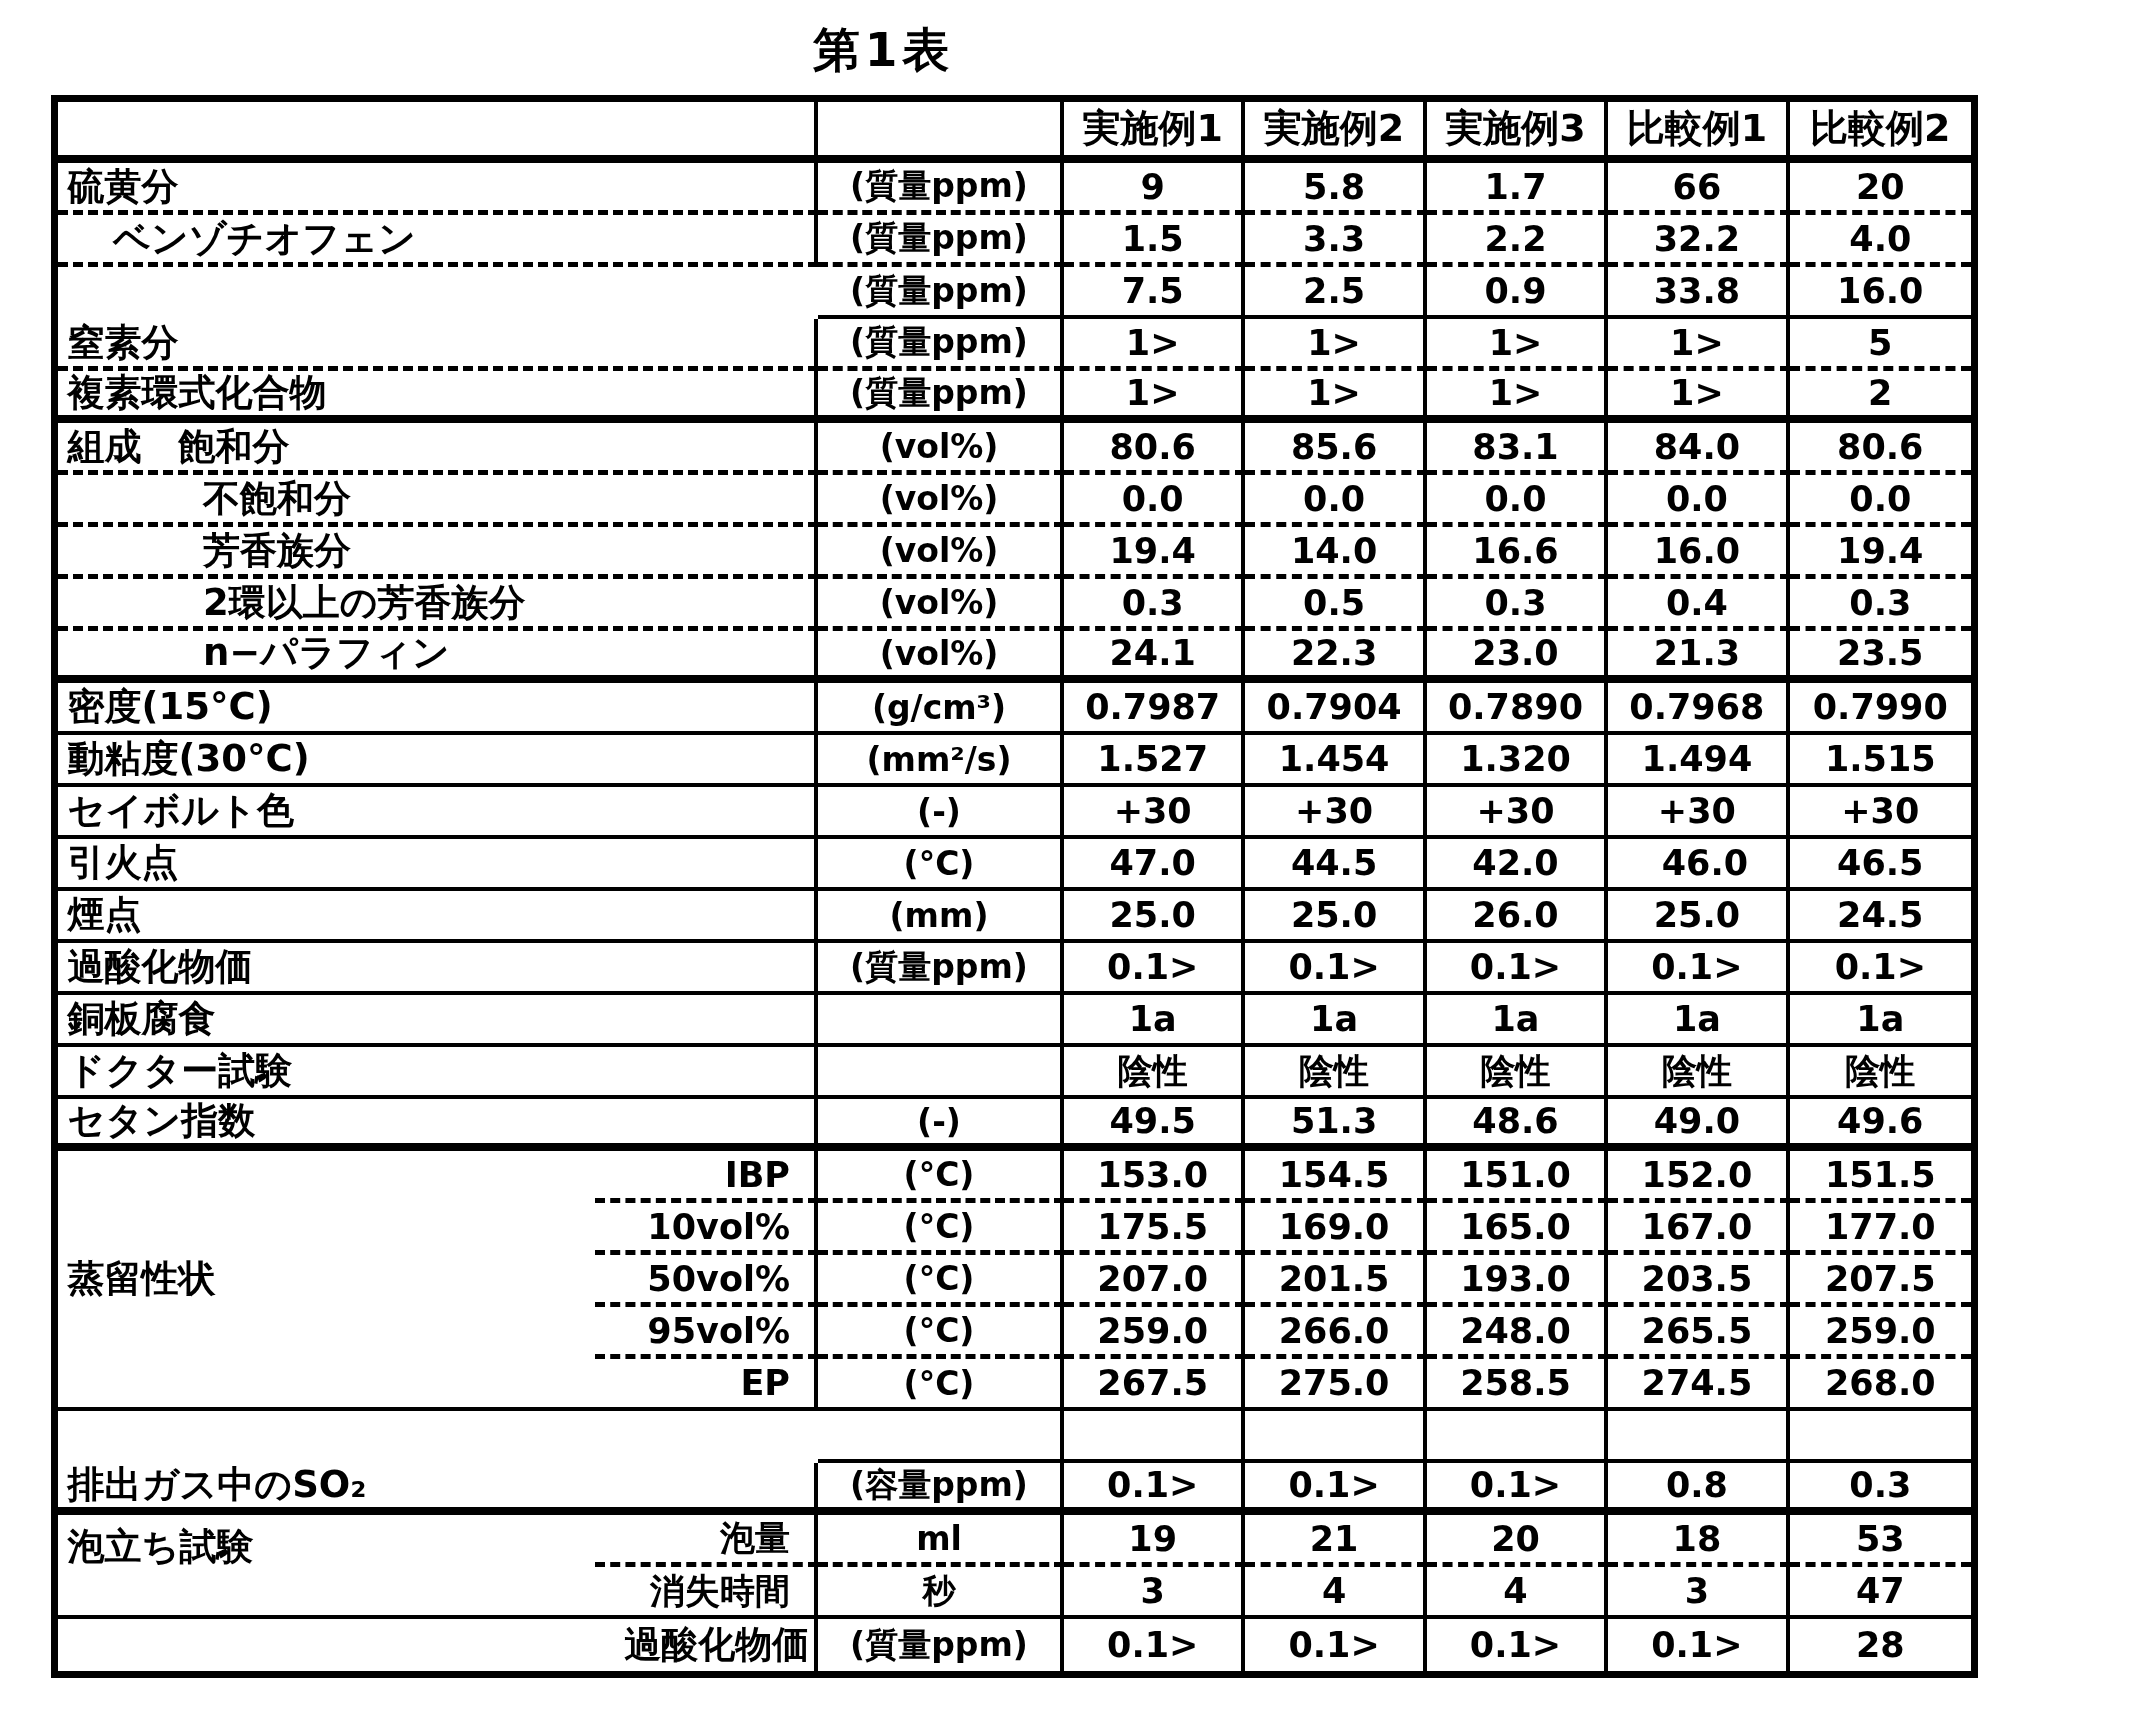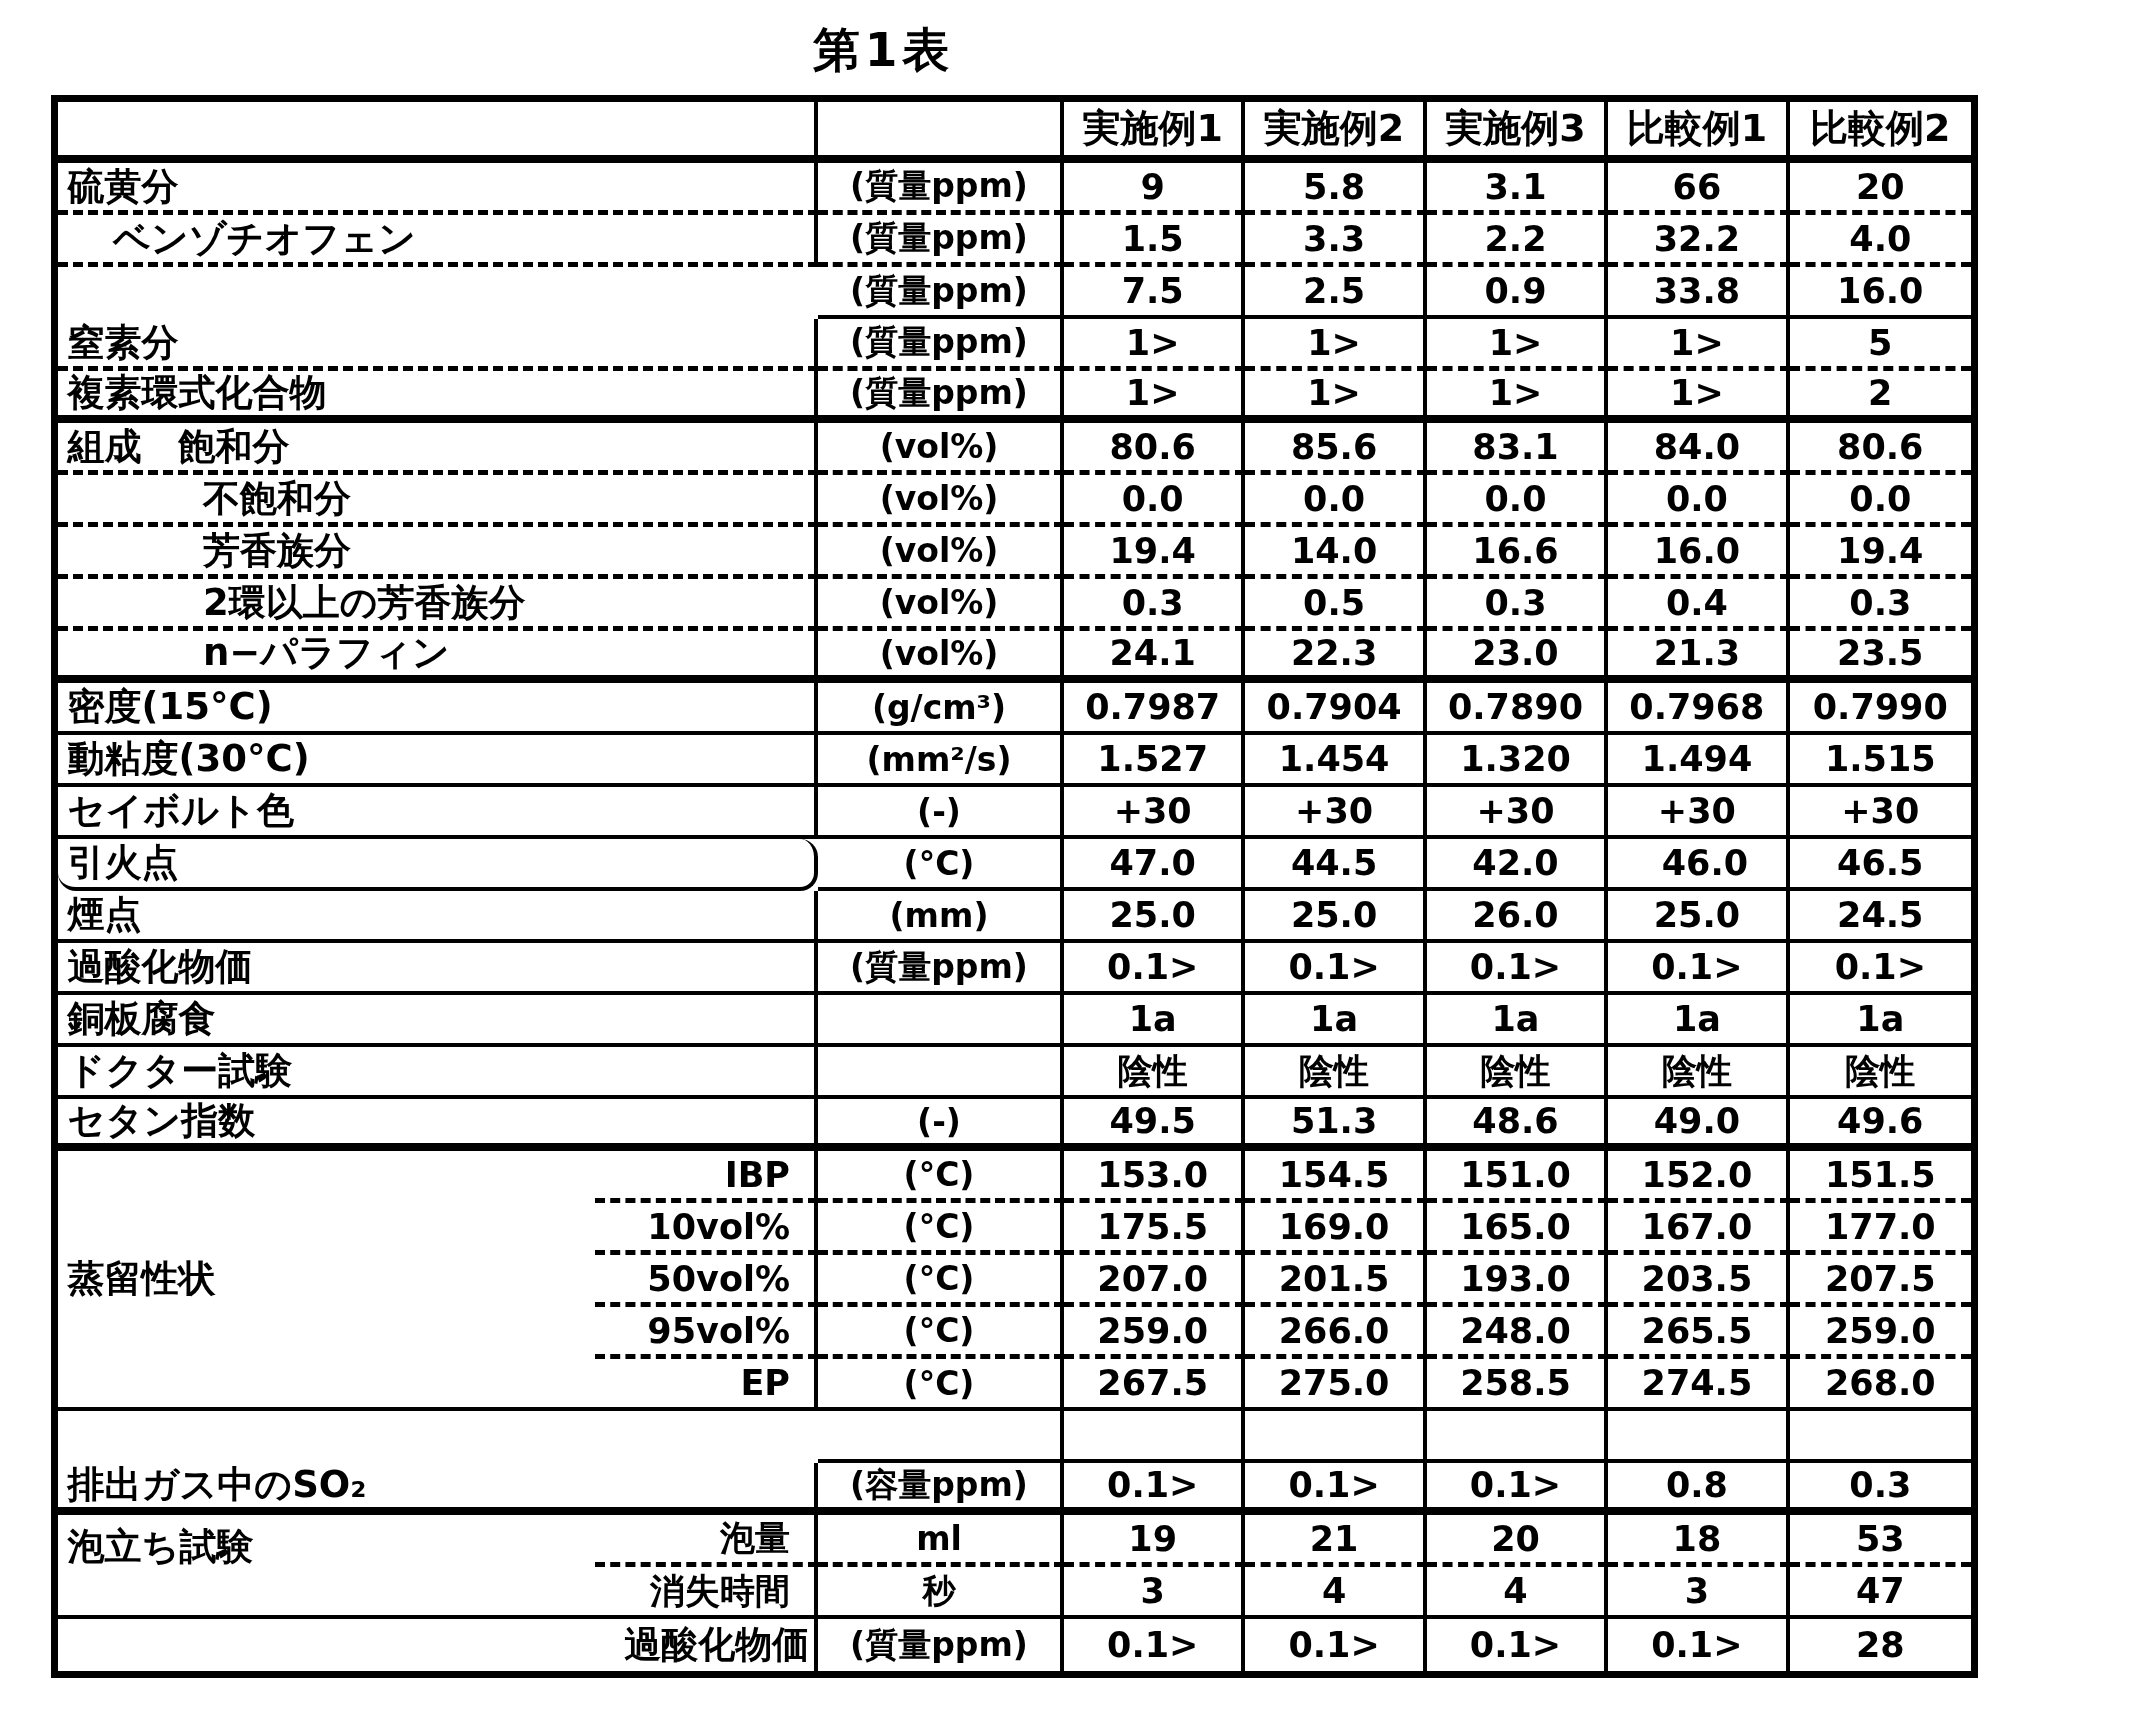--- a/index.html
+++ b/index.html
@@ -47,21 +47,21 @@
       <div class="cell head-cell vline sep-thick" style="grid-area: 1 / 3;"></div>
       <div class="cell head-cell sep-thick vline" style="grid-area: 1 / 4;">実施例1</div>
       <div class="cell head-cell sep-thick vline" style="grid-area: 1 / 5;">実施例2</div>
       <div class="cell head-cell sep-thick vline" style="grid-area: 1 / 6;">実施例3</div>
       <div class="cell head-cell sep-thick vline" style="grid-area: 1 / 7;">比較例1</div>
       <div class="cell head-cell sep-thick" style="grid-area: 1 / 8;">比較例2</div>
       <div class="cell label-cell vline sep-dashed" style="grid-area: 2 / 1 / auto / 3;">硫黄分</div>
       <div class="cell unit-cell vline sep-dashed" style="grid-area: 2 / 3;">(質量ppm)</div>
       <div class="cell value-cell sep-dashed vline" style="grid-area: 2 / 4;">9</div>
       <div class="cell value-cell sep-dashed vline" style="grid-area: 2 / 5;">5.8</div>
-      <div class="cell value-cell sep-dashed vline" style="grid-area: 2 / 6;">3.1</div>
+      <div class="cell value-cell sep-dashed vline" style="grid-area: 2 / 6;">1.7</div>
       <div class="cell value-cell sep-dashed vline" style="grid-area: 2 / 7;">66</div>
       <div class="cell value-cell sep-dashed" style="grid-area: 2 / 8;">20</div>
       <div class="cell label-cell vline sep-dashed" style="grid-area: 3 / 1 / auto / 3; padding-left: 55px;">ベンゾチオフェン</div>
       <div class="cell unit-cell vline sep-dashed" style="grid-area: 3 / 3;">(質量ppm)</div>
       <div class="cell value-cell sep-dashed vline" style="grid-area: 3 / 4;">1.5</div>
       <div class="cell value-cell sep-dashed vline" style="grid-area: 3 / 5;">3.3</div>
       <div class="cell value-cell sep-dashed vline" style="grid-area: 3 / 6;">2.2</div>
       <div class="cell value-cell sep-dashed vline" style="grid-area: 3 / 7;">32.2</div>
       <div class="cell value-cell sep-dashed" style="grid-area: 3 / 8;">4.0</div>
       <div class="cell unit-cell vline sep-solid" style="grid-area: 4 / 3;">(質量ppm)</div>
@@ -133,21 +133,21 @@
       <div class="cell value-cell sep-solid vline" style="grid-area: 13 / 6;">1.320</div>
       <div class="cell value-cell sep-solid vline" style="grid-area: 13 / 7;">1.494</div>
       <div class="cell value-cell sep-solid" style="grid-area: 13 / 8;">1.515</div>
       <div class="cell label-cell vline sep-solid" style="grid-area: 14 / 1 / auto / 3;">セイボルト色</div>
       <div class="cell unit-cell vline sep-solid" style="grid-area: 14 / 3;">(-)</div>
       <div class="cell value-cell sep-solid vline" style="grid-area: 14 / 4;">+30</div>
       <div class="cell value-cell sep-solid vline" style="grid-area: 14 / 5;">+30</div>
       <div class="cell value-cell sep-solid vline" style="grid-area: 14 / 6;">+30</div>
       <div class="cell value-cell sep-solid vline" style="grid-area: 14 / 7;">+30</div>
       <div class="cell value-cell sep-solid" style="grid-area: 14 / 8;">+30</div>
-      <div class="cell label-cell vline sep-solid" style="grid-area: 15 / 1 / auto / 3; border-radius: 18px;">引火点</div>
+      <div class="cell label-cell vline sep-solid" style="grid-area: 15 / 1 / auto / 3;">引火点</div>
       <div class="cell unit-cell vline sep-solid" style="grid-area: 15 / 3;">(°C)</div>
       <div class="cell value-cell sep-solid vline" style="grid-area: 15 / 4;">47.0</div>
       <div class="cell value-cell sep-solid vline" style="grid-area: 15 / 5;">44.5</div>
       <div class="cell value-cell sep-solid vline" style="grid-area: 15 / 6;">42.0</div>
       <div class="cell value-cell sep-solid vline" style="grid-area: 15 / 7; padding-left: 16px;">46.0</div>
       <div class="cell value-cell sep-solid" style="grid-area: 15 / 8;">46.5</div>
       <div class="cell label-cell vline sep-solid" style="grid-area: 16 / 1 / auto / 3;">煙点</div>
       <div class="cell unit-cell vline sep-solid" style="grid-area: 16 / 3;">(mm)</div>
       <div class="cell value-cell sep-solid vline" style="grid-area: 16 / 4;">25.0</div>
       <div class="cell value-cell sep-solid vline" style="grid-area: 16 / 5;">25.0</div>

